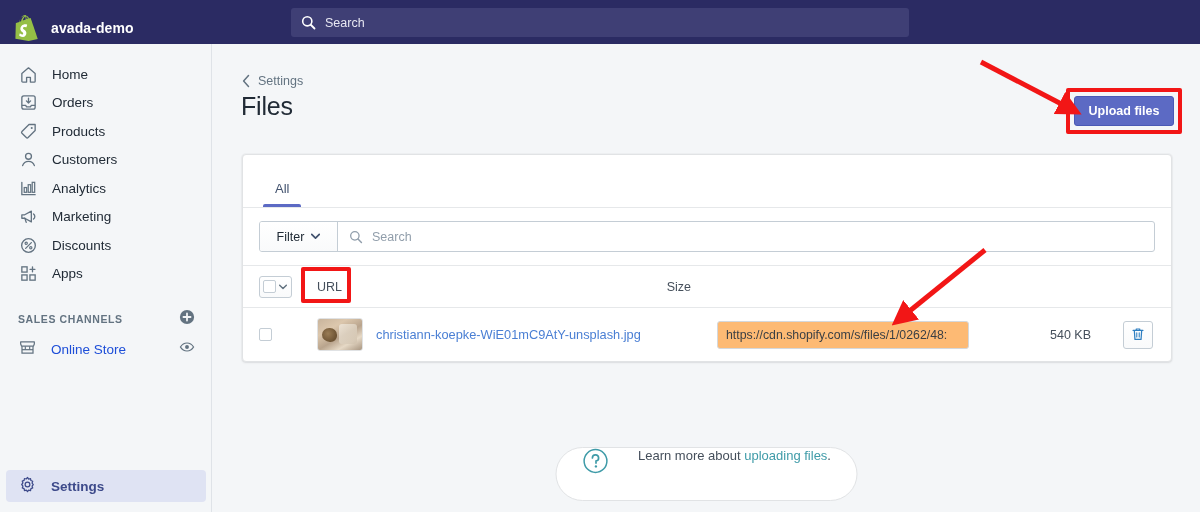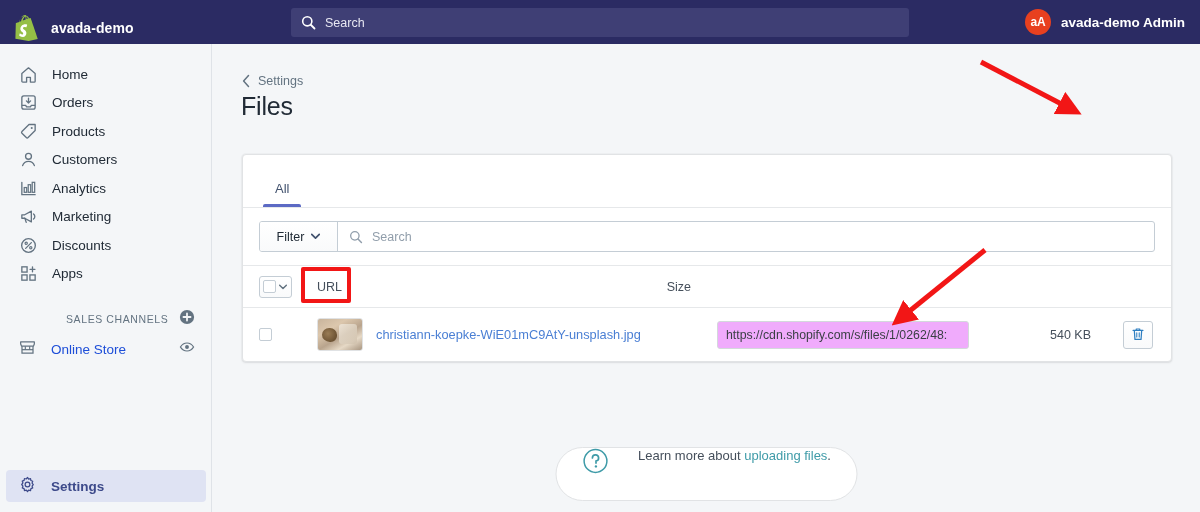--- a/index.html
+++ b/index.html
@@ -70,22 +70,22 @@
   }
   .nav-item .ico { width: 20px; height: 20px; display: flex; align-items: center; justify-content: center; }
   .nav-item .lbl { font-size: 13.5px; color: #212b36; }
 
   .section-head {
     display: flex; align-items: center;
     height: 30px; margin-top: 16px;
     padding: 0 16px 0 18px;
   }
   .section-head .lbl {
-    font-size: 10.5px; font-weight: normal; color: #637381;
-    letter-spacing: .6px; flex: 1; margin-left: 48px;
+    font-size: 10.5px; font-weight: bold; color: #637381;
+    letter-spacing: .6px; flex: 1;
   }
   .channel-item {
     display: flex; align-items: center; gap: 14px;
     height: 30px; padding: 0 16px 0 18px;
     cursor: pointer;
   }
   .channel-item .lbl { font-size: 13.5px; color: #1d4ed8; flex: 1; }
 
   .settings-item {
     position: absolute; left: 6px; bottom: 10px;
@@ -202,21 +202,21 @@
     background: linear-gradient(135deg,#efe7db,#cfc0ab);
     border-radius: 3px; opacity: .85;
   }
   .file-link {
     font-size: 12.8px; color: #4a7fd4; margin-left: 13px;
     cursor: pointer; white-space: nowrap;
   }
   .url-field {
     width: 252px; height: 28px;
     border: 1px solid #d4d8dc; border-radius: 3px;
-    background: #f0abfc;
+    background: #fdba74;
     display: flex; align-items: center; padding: 0 8px;
     font-size: 12.3px; color: #3a3f44;
     overflow: hidden; white-space: nowrap;
     cursor: text;
   }
   .size-cell { font-size: 12.5px; color: #454f5b; text-align: right; }
   .del-btn {
     width: 30px; height: 28px;
     border: 1px solid #c4cdd5; border-radius: 3px;
     background: linear-gradient(180deg,#ffffff,#f9fafb);
@@ -257,24 +257,20 @@
     </div>
 
     <div class="global-search">
       <svg width="15" height="15" viewBox="0 0 16 16">
         <circle cx="6.7" cy="6.7" r="4.9" fill="none" stroke="#ffffff" stroke-width="1.7"></circle>
         <line x1="10.4" y1="10.4" x2="14.4" y2="14.4" stroke="#ffffff" stroke-width="1.9" stroke-linecap="round"></line>
       </svg>
       <span class="ph">Search</span>
     </div>
 
-    <div class="user-chip">
-      <span class="avatar">aA</span>
-      <span class="user-name">avada-demo Admin</span>
-    </div>
   </div>
 
   <div class="sidebar">
     <div class="nav-list">
 
       <div class="nav-item">
         <span class="ico">
           <svg width="19" height="19" viewBox="0 0 20 20">
               <path d="M3 9l7-6 7 6v8a1 1 0 0 1-1 1h-4v-5H8v5H4a1 1 0 0 1-1-1V9z" fill="none" stroke="#637381" stroke-width="1.4" stroke-linejoin="round"></path>
             </svg>
@@ -404,20 +400,24 @@
 
     <div class="breadcrumb">
       <svg width="11" height="14" viewBox="0 0 11 14">
         <path d="M7.5 1.6L2.6 7l4.9 5.4" fill="none" stroke="#637381" stroke-width="1.5" stroke-linecap="round" stroke-linejoin="round"></path>
       </svg>
       <span class="lbl">Settings</span>
     </div>
 
     <div class="page-title">Files</div>
 
+    <div class="upload-wrap">
+      <div class="upload-btn">Upload files</div>
+      <div class="annot-box" style="left:-8px; top:-8px; width:116px; height:46px;"></div>
+    </div>
 
     <svg class="arrow-svg" style="left:760px; top:10px;" width="130" height="70" viewBox="0 0 130 70">
       <defs>
         <marker id="ah1" markerWidth="5" markerHeight="5" refX="2.6" refY="2.5" orient="auto">
           <path d="M0,0 L5,2.5 L0,5 z" fill="#f21616"></path>
         </marker>
       </defs>
       <line x1="8" y1="8" x2="98" y2="55" stroke="#f21616" stroke-width="5" marker-end="url(#ah1)"></line>
     </svg>
 

